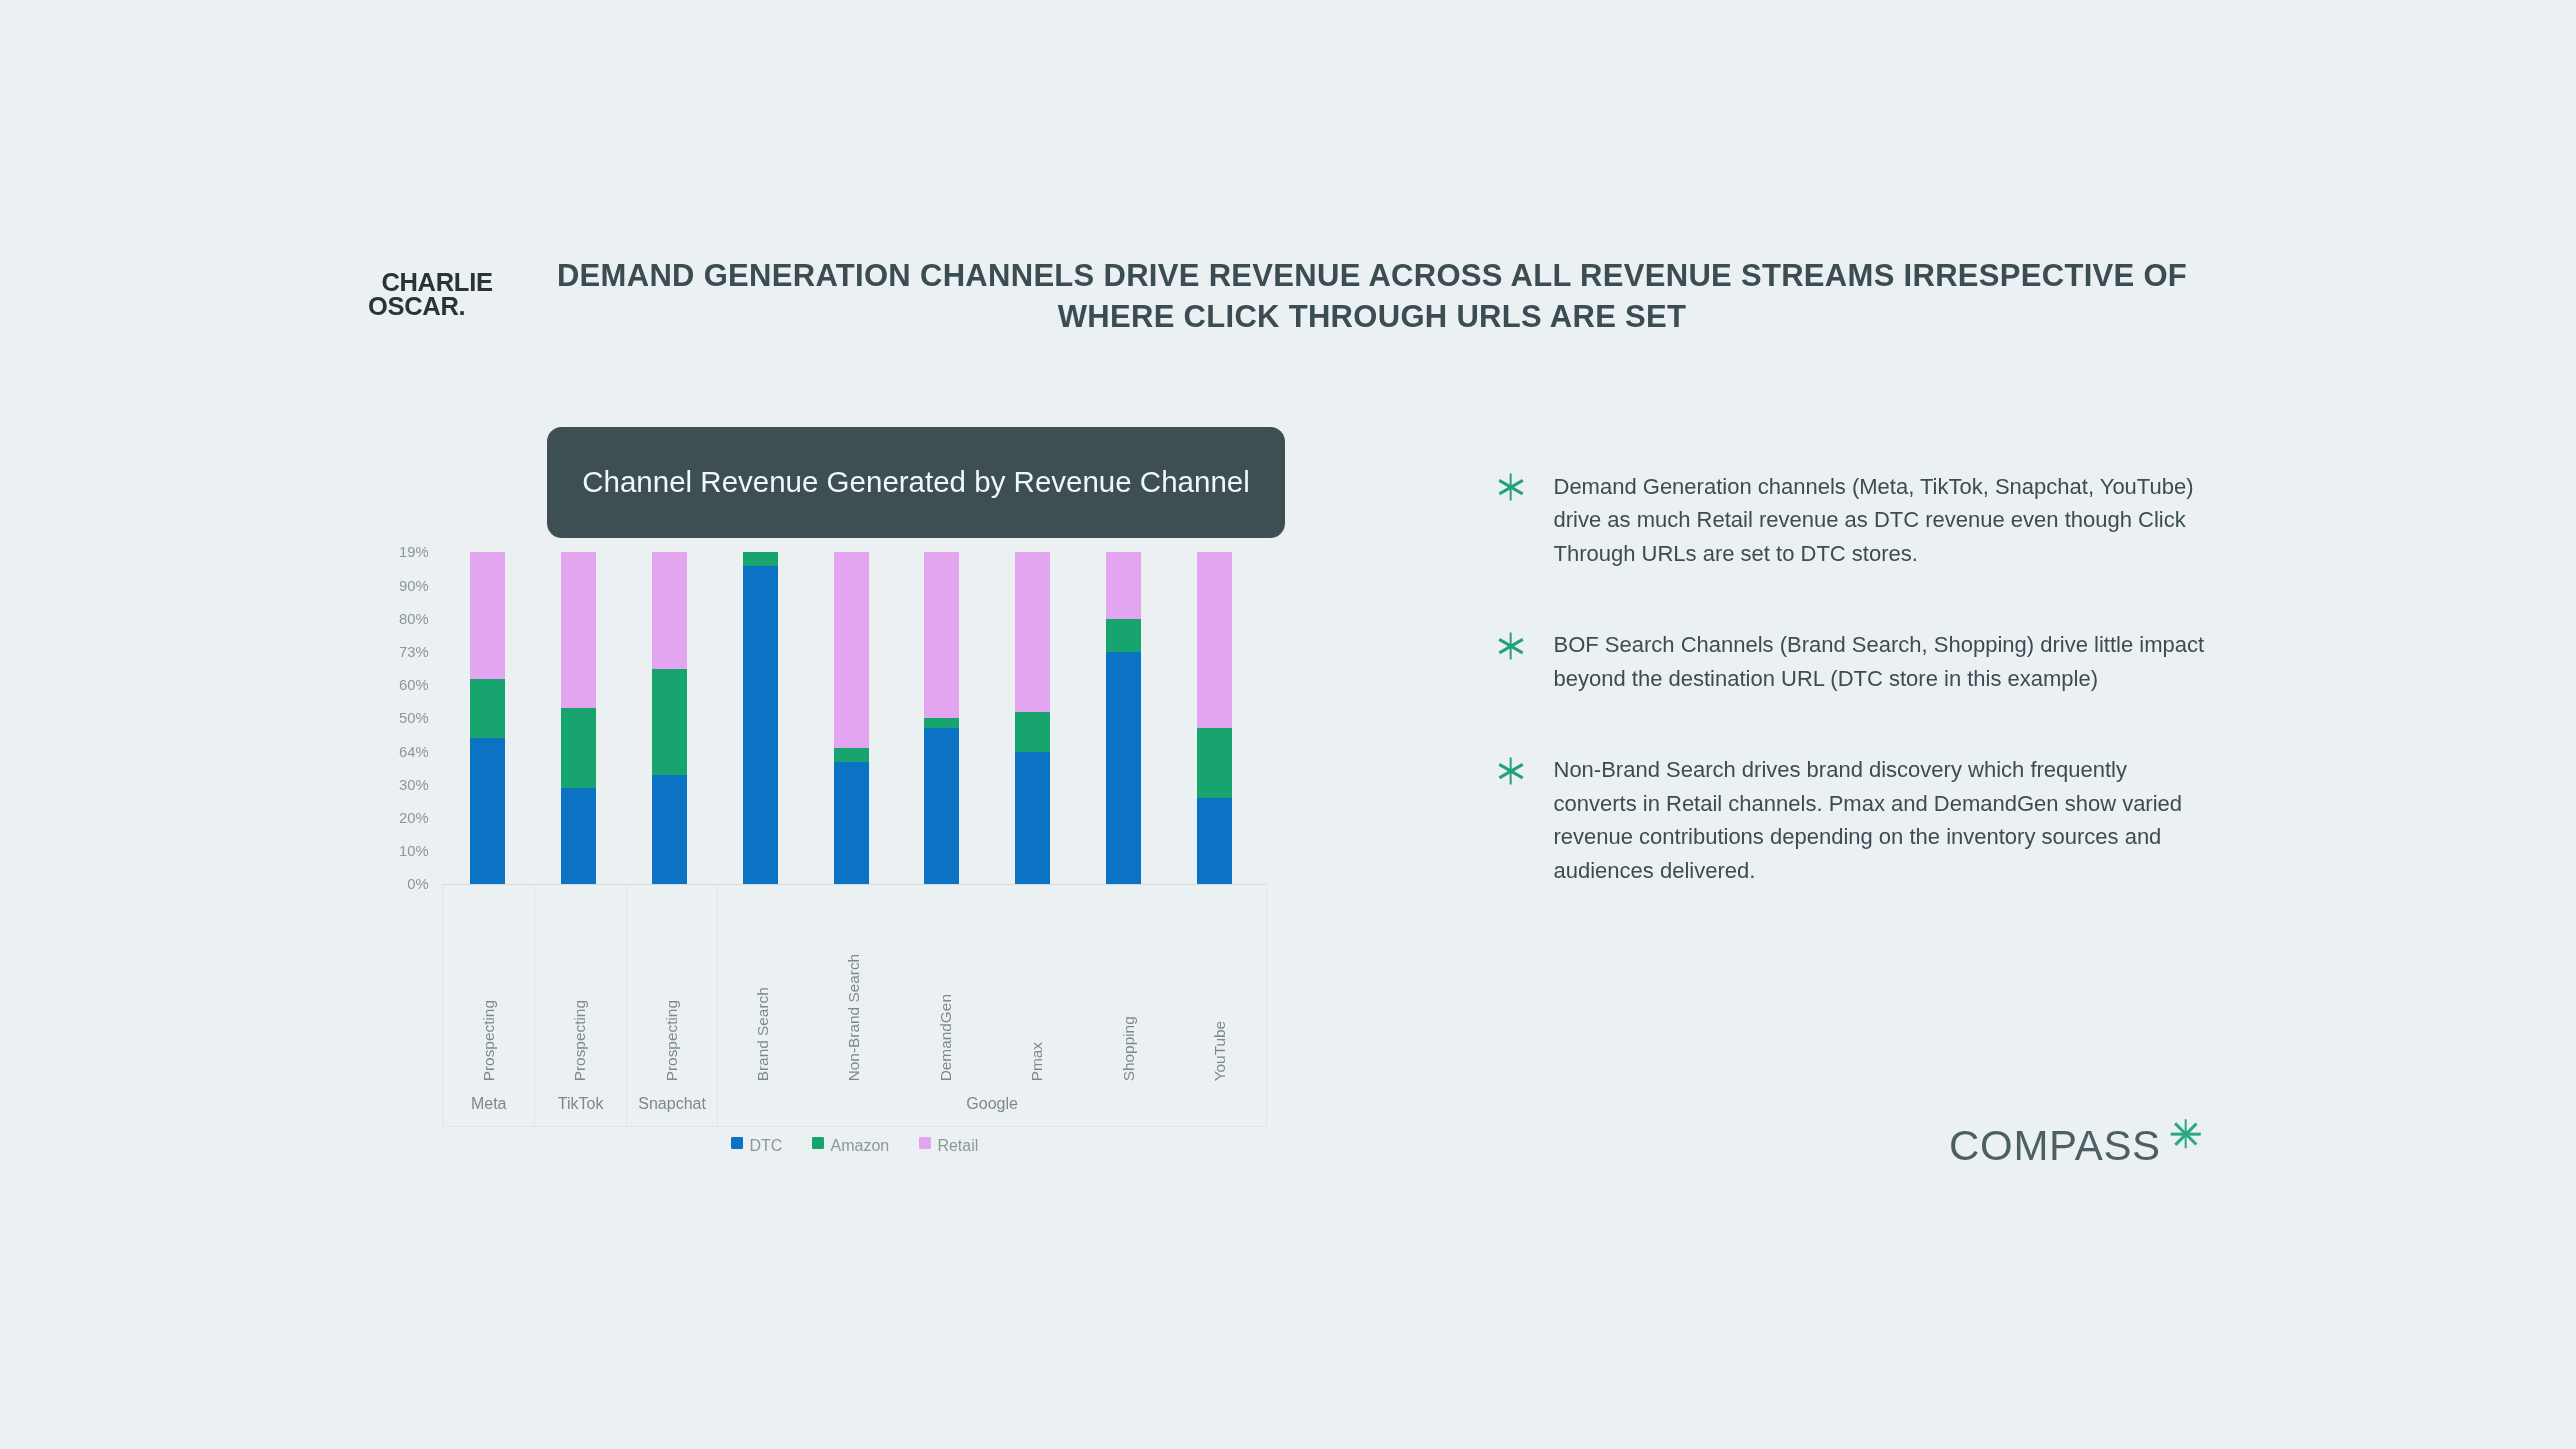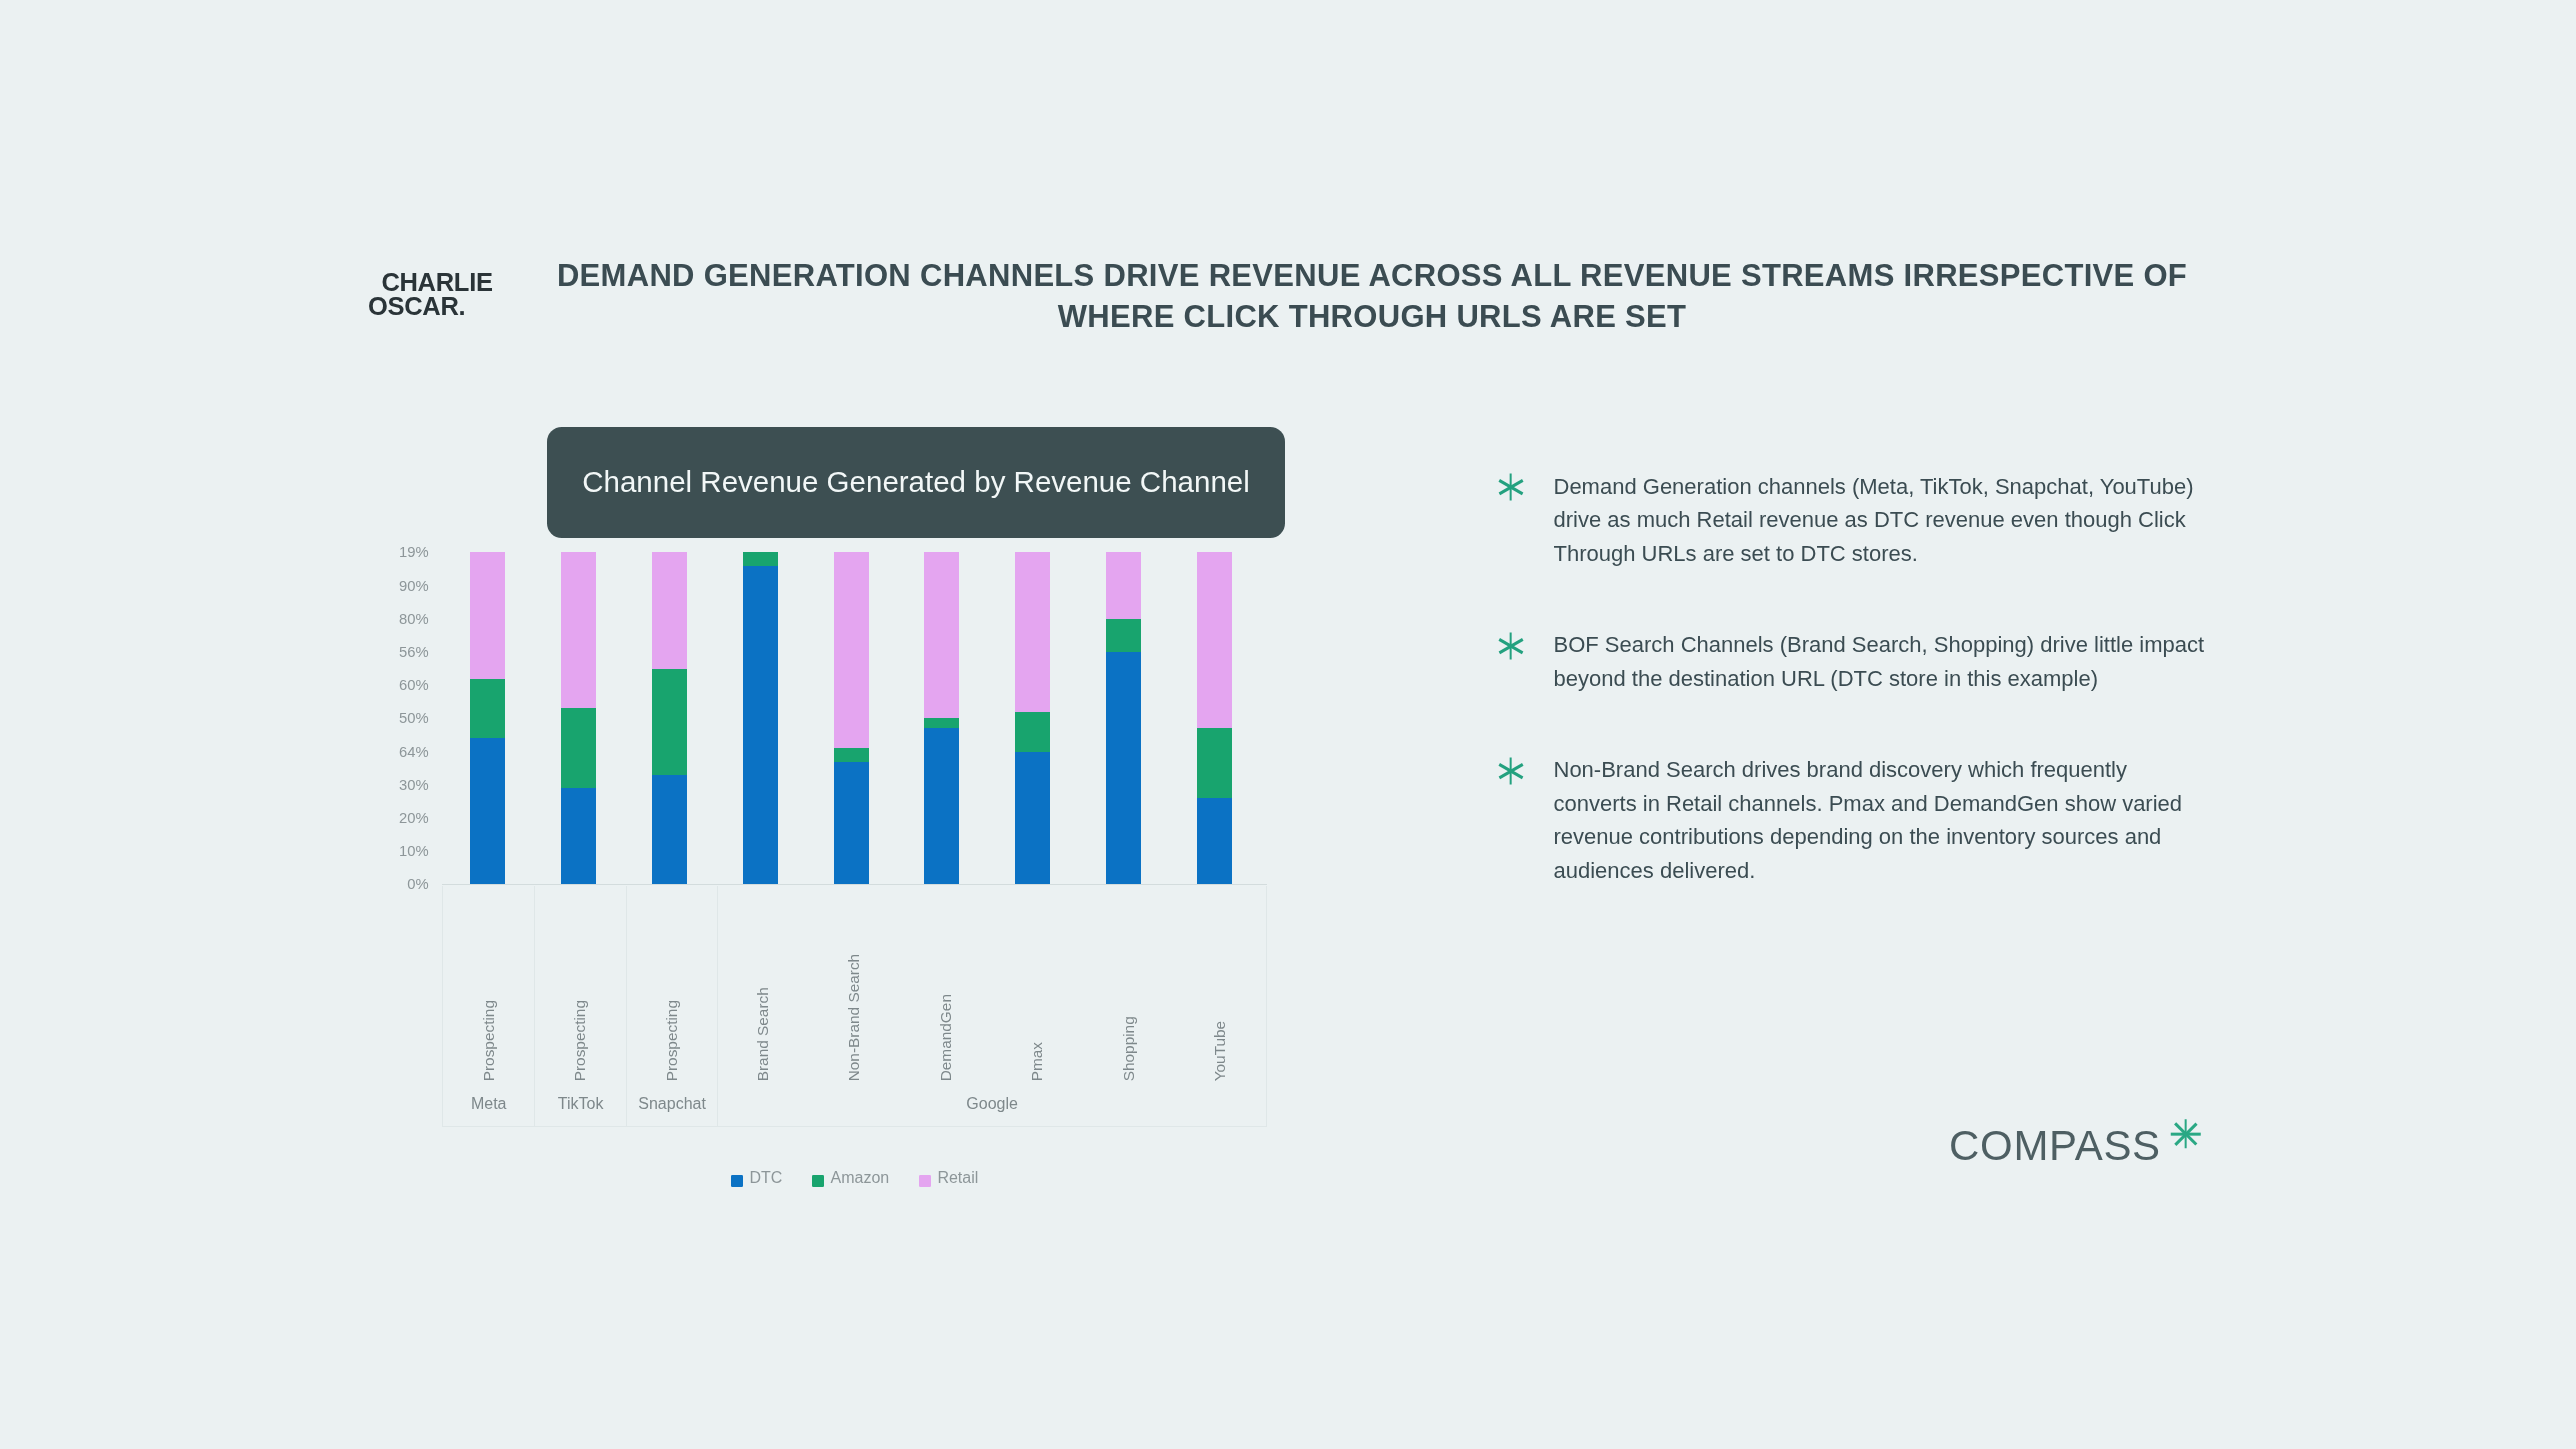--- a/index.html
+++ b/index.html
@@ -145,21 +145,21 @@
     border-left: 0.7px solid #dfe7e8;
   }
   .grpcell:first-child { border-left: none; }
 
   .legend {
     position: absolute; left: 107px; top: 590px;
     width: 825px;
     display: flex; align-items: center; justify-content: center;
     gap: 29.5px;
   }
-  .legend-item { display: flex; align-items: flex-end; gap: 6.7px; margin-top: 32px; }
+  .legend-item { display: flex; align-items: flex-start; gap: 6.7px; }
   .legend-swatch { width: 12px; height: 12px; border-radius: 1.3px; }
   .legend-label { font-size: 16px; color: #8d9699; }
 
   
   .bullets {
     position: absolute;
     left: 1496px; top: 470px;
     width: 711px;
   }
   .bullet { display: flex; gap: 28px; margin-bottom: 58px; }
@@ -225,21 +225,21 @@
 
     <div class="chart-title-box">
       <span>Channel Revenue Generated by Revenue Channel</span>
     </div>
 
     <div class="plot-wrap">
       <div class="y-axis" id="y-axis">
           <div class="y-tick" style="top: 5.4px;">19%</div>
           <div class="y-tick" style="top: 39px;">90%</div>
           <div class="y-tick" style="top: 72px;">80%</div>
-          <div class="y-tick" style="top: 105px;">56%</div>
+          <div class="y-tick" style="top: 105px;">73%</div>
           <div class="y-tick" style="top: 138px;">60%</div>
           <div class="y-tick" style="top: 171px;">50%</div>
           <div class="y-tick" style="top: 205px;">64%</div>
           <div class="y-tick" style="top: 238px;">30%</div>
           <div class="y-tick" style="top: 271px;">20%</div>
           <div class="y-tick" style="top: 304px;">10%</div>
           <div class="y-tick" style="top: 337px;">0%</div>
         </div>
       <div class="plot-area">
         <div class="bars" id="bars">

